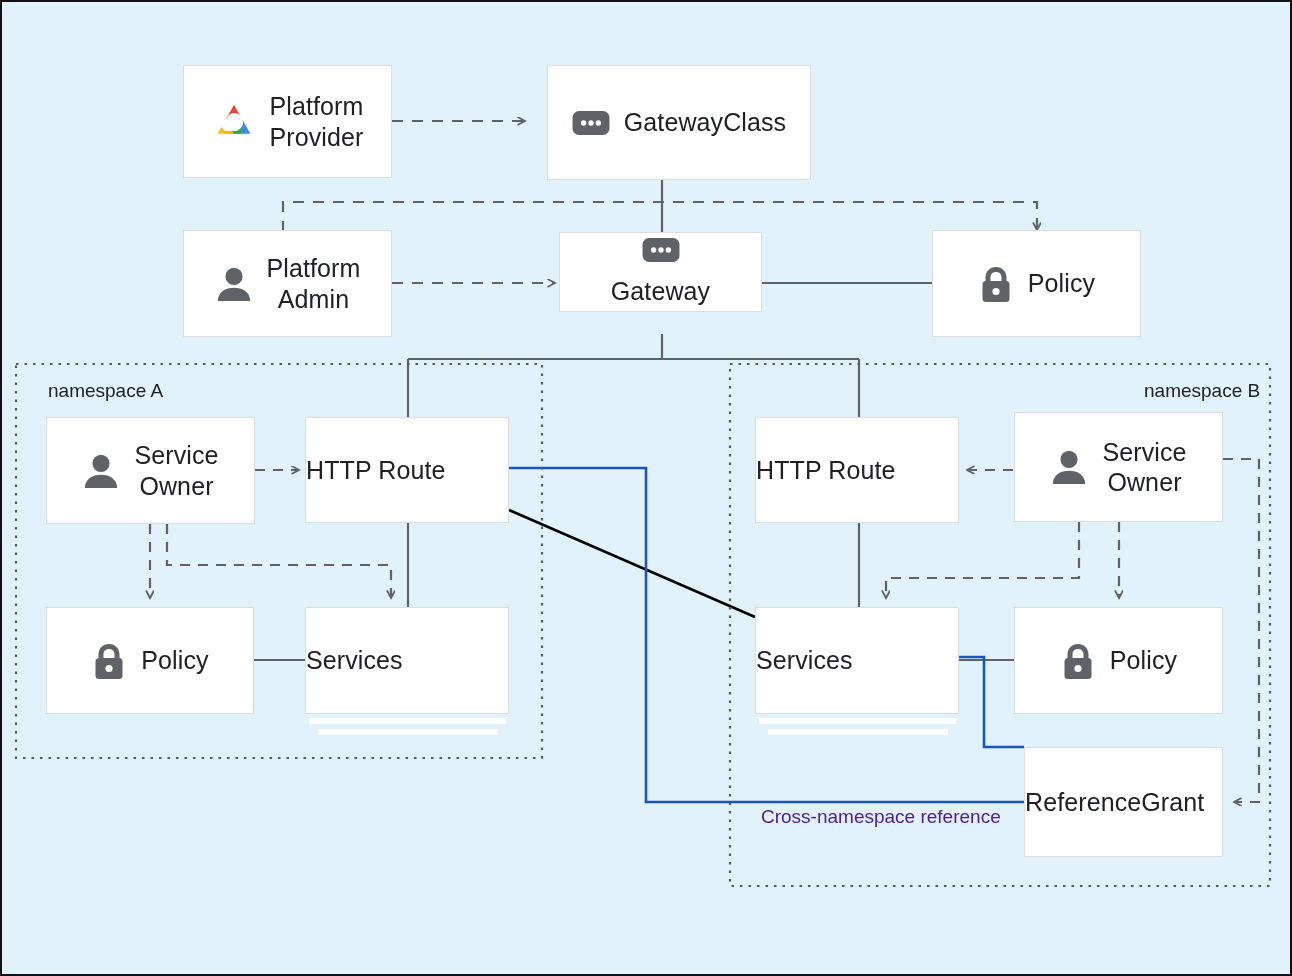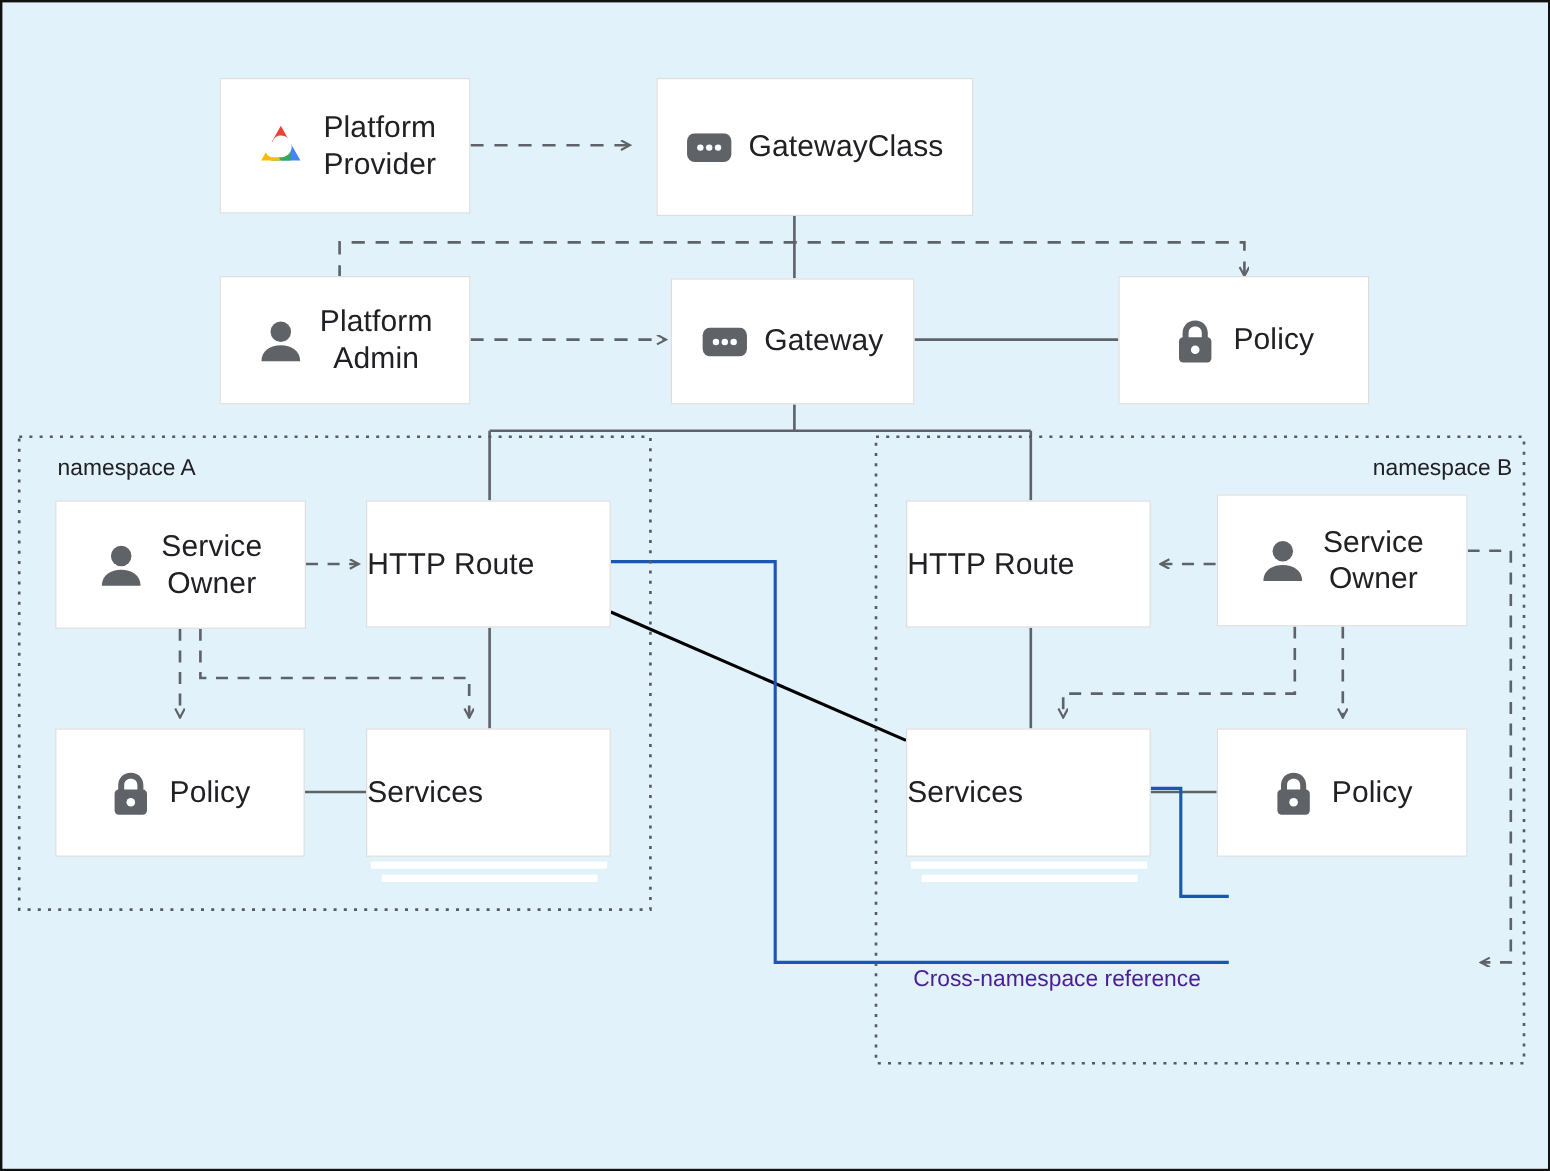--- a/index.html
+++ b/index.html
@@ -159,21 +159,21 @@
 
   <div class="node" style="left:181px; top:228px; width:209px; height:107px;">
     <svg class="icon icon-person" viewBox="0 0 40 40">
       <circle cx="20" cy="12" r="9" fill="#5f6368"></circle>
       <path d="M3 38 C3 28.5 11 24 20 24 C29 24 37 28.5 37 38 Z" fill="#5f6368"></path>
     </svg>
     <span class="label">Platform
 Admin</span>
   </div>
 
-  <div class="node" style="left:557px; top:230px; width:203px; height:105px;">
+  <div class="node" style="left:557px; top:230px; width:203px; height:80px;flex-direction:column;">
     <svg class="icon icon-gw" viewBox="0 0 40 26">
       <rect x="0" y="0" width="40" height="26" rx="7" fill="#5f6368"></rect>
       <circle cx="12" cy="13" r="2.9" fill="#ffffff"></circle>
       <circle cx="20" cy="13" r="2.9" fill="#ffffff"></circle>
       <circle cx="28" cy="13" r="2.9" fill="#ffffff"></circle>
     </svg>
     <span class="label">Gateway</span>
   </div>
 
   <div class="node" style="left:930px; top:228px; width:209px; height:107px;">
@@ -234,16 +234,19 @@
 
   <div class="node" style="left:1012px; top:605px; width:209px; height:107px;">
     <svg class="icon icon-lock" viewBox="0 0 36 40">
       <path d="M18 3 C11.9 3 7.5 7.4 7.5 13.5 L7.5 19 L12.5 19 L12.5 13.5 C12.5 10.1 14.7 8 18 8 C21.3 8 23.5 10.1 23.5 13.5 L23.5 19 L28.5 19 L28.5 13.5 C28.5 7.4 24.1 3 18 3 Z" fill="#5f6368"></path>
       <rect x="4.5" y="17" width="27" height="21" rx="3.5" fill="#5f6368"></rect>
       <circle cx="18" cy="27.5" r="3.6" fill="#ffffff"></circle>
     </svg>
     <span class="label">Policy</span>
   </div>
 
+  <div class="node center-only" style="left:1022px; top:745px; width:199px; height:110px;">
+    <span class="label">ReferenceGrant</span>
+  </div>
 
   <div class="edge-label" style="left:759px; top:804px;">Cross-namespace reference</div>
 
 </div>
 
 </body></html>

